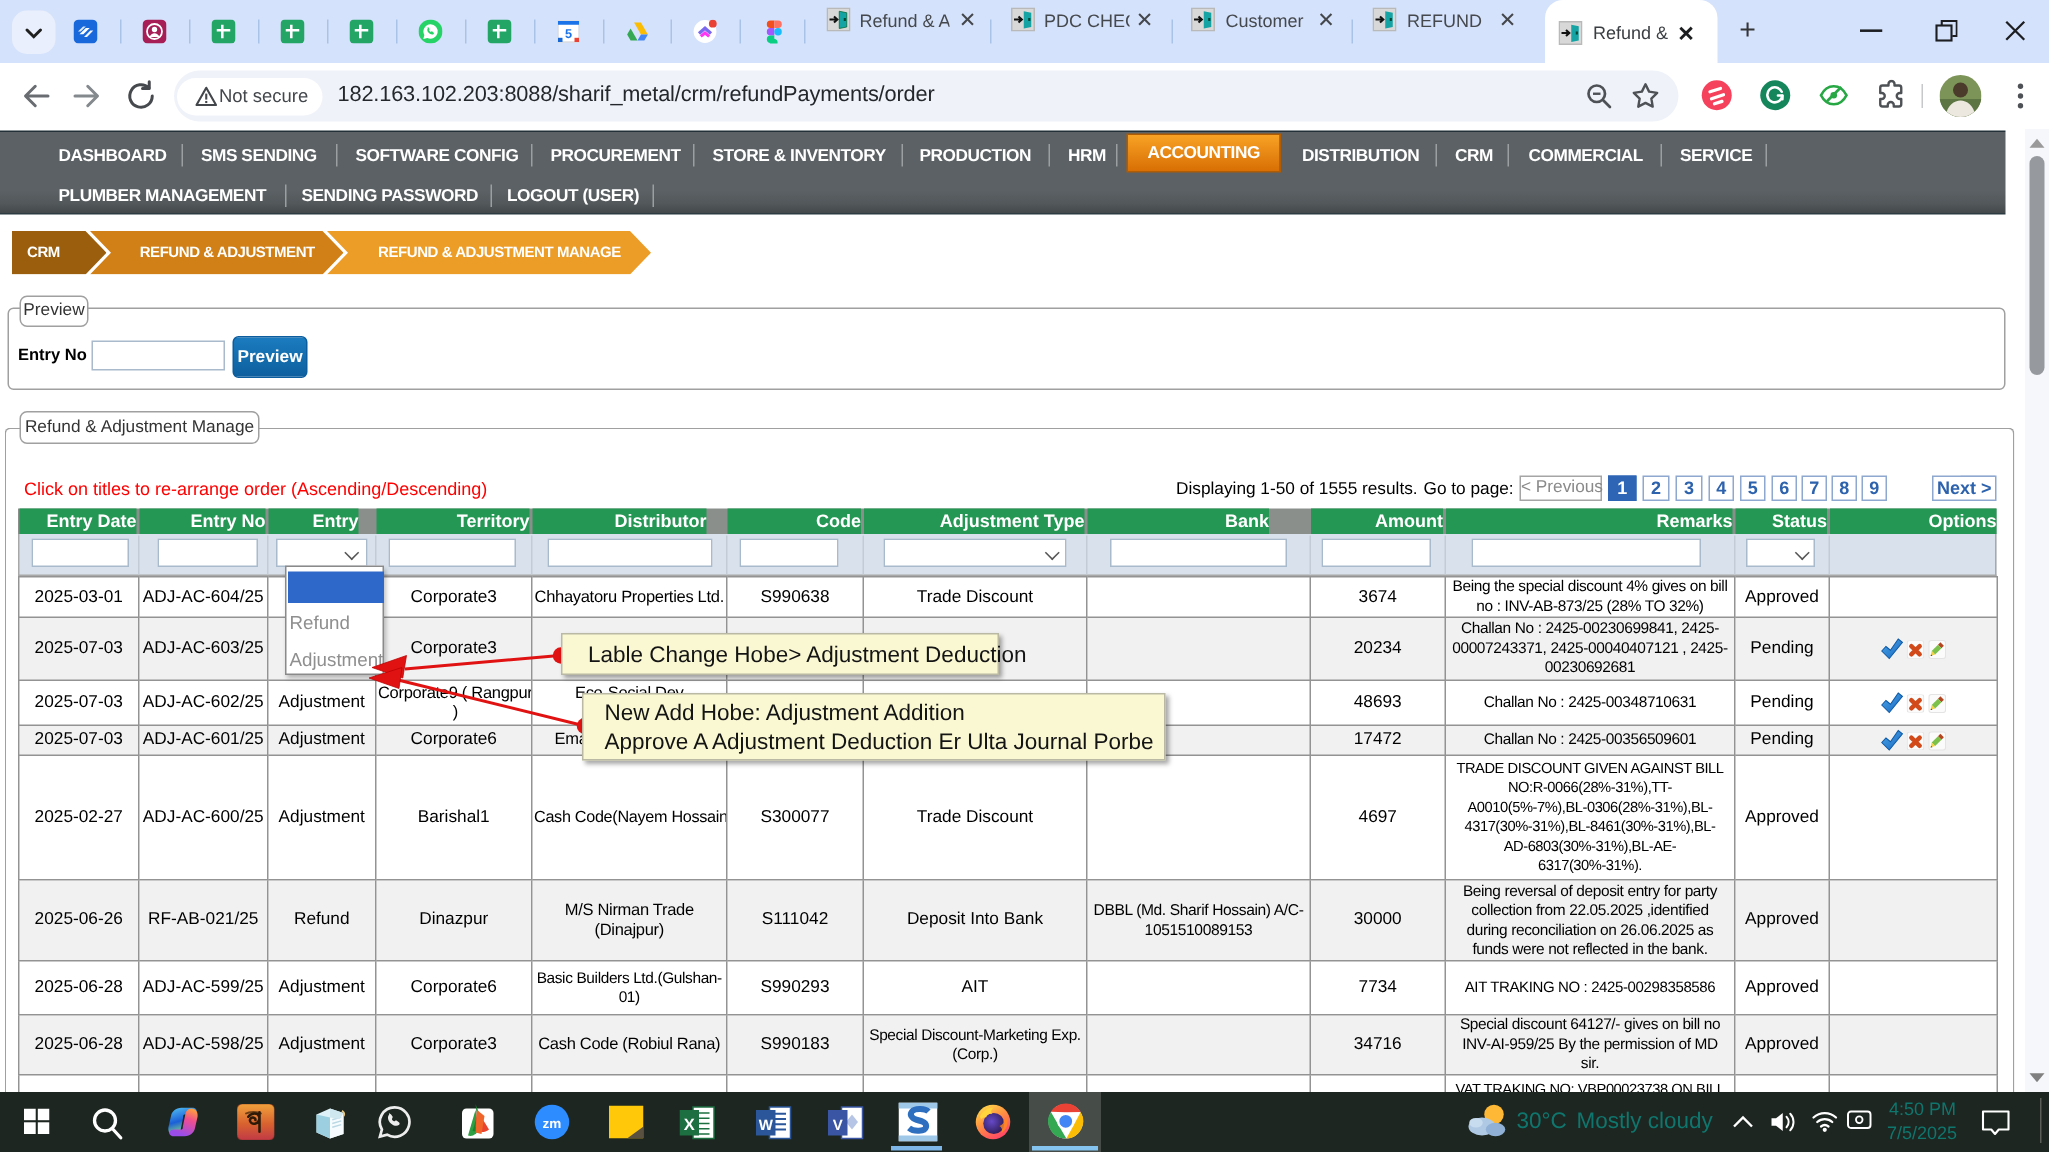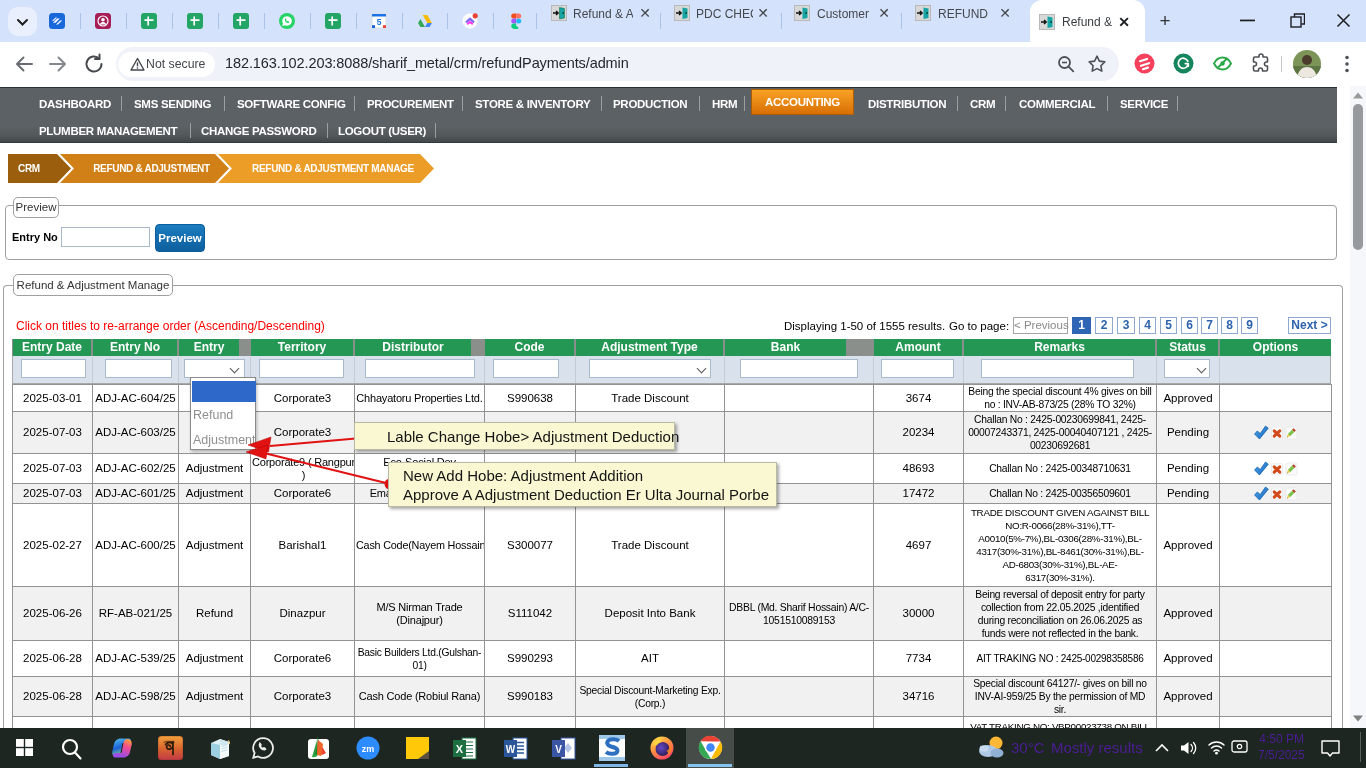--- a/index.html
+++ b/index.html
@@ -32,39 +32,39 @@
 
 .fs{position:absolute;border:1px solid #a0a0a0;border-radius:4px;background:#fff}
 .legend{position:absolute;border:1px solid #a0a0a0;border-radius:5px;background:#fff;color:#333;text-align:center}
 
 .inp{position:absolute;background:#fff;border:1px solid #a8bacc}
 .btnprev{position:absolute;left:155px;top:224px;width:50px;height:28px;background:linear-gradient(#1a7cbf,#0e5f9e);border:1px solid #0b5d9e;border-radius:4px;color:#fff;font-weight:bold;font-size:11.5px;text-align:center;line-height:26px}
 
 .pg{position:absolute;top:317px;height:17px;border:1px solid #8ea8cf;background:#fff;color:#2d62ad;font-weight:bold;font-size:12px;text-align:center;line-height:15px}
 
 #tbl{position:absolute;left:12px;top:339px;width:1319px}
-.hcell{position:absolute;top:0;height:17px;background:#259754;color:#fff;font-weight:bold;font-size:12px;text-align:center;line-height:17px}
+.hcell{position:absolute;top:0;height:17px;background:#259754;color:#fff;font-weight:bold;font-size:12px;text-align:right;line-height:17px}
 #frow{position:absolute;left:0;top:17px;width:1319px;height:28px;background:#d9e2ec;border:1px solid #a8a8a8;border-top:none}
 table.grid{border-collapse:collapse;table-layout:fixed;width:1319px}
 table.grid td{border:1px solid #939393;font-size:11.5px;color:#000;text-align:center;vertical-align:middle;padding:0 1px;line-height:13px;overflow:hidden}
 table.grid td span{white-space:nowrap;display:inline-block;font-size:11px;letter-spacing:-0.2px}
 table.grid td span.rm{font-size:10.3px;letter-spacing:-0.25px;white-space:nowrap}
 .sel{background:#fff;border:1px solid #a8bacc;position:absolute}
 .chev{position:absolute;width:8px;height:8px}
 .chev:before{content:"";position:absolute;left:0;top:0;width:6px;height:6px;border-right:1.6px solid #555;border-bottom:1.6px solid #555;transform:rotate(45deg)}
 
 .callout{position:absolute;background:#faf8d2;border:1px solid #b9b9a4;box-shadow:2px 2px 3px rgba(0,0,0,0.35);color:#141414;font-size:15px;white-space:nowrap}
 tr.alt td{background:#f1f1f1}
 td.opt svg{vertical-align:middle;margin:0 1px}
 
 #sbtrack{position:absolute;left:1350px;top:86px;width:16px;height:642px;background:#f5f7fa}
 #sbthumb{position:absolute;left:1353px;top:104px;width:10px;height:146px;border-radius:5px;background:#96999e}
 
 #taskbar{position:absolute;left:0;top:728px;width:1366px;height:40px;background:#1d2620}
-.tbtxt{color:#4c1d95;position:absolute}
+.tbtxt{color:#0f766e;position:absolute}
 </style>
 </head>
 <body>
 
 <div id="tabbar"></div>
 <div class="chevbtn"><svg width="29" height="29" viewBox="0 0 29 29">
       <path d="M10 13l4.5 4.5L19 13" stroke="#1f1f1f" stroke-width="2" fill="none" stroke-linecap="round"></path>
     </svg></div>
 <div id="pins">
 
@@ -218,21 +218,21 @@
 <svg class="abs" style="left:1336px;top:13px" width="15" height="15" viewBox="0 0 15 15">
       <path d="M1.5 1.5l12 12M13.5 1.5l-12 12" stroke="#1c1e21" stroke-width="1.5"></path>
     </svg>
 </div>
 
 <div id="toolbar"></div>
 <div id="omnibox"></div>
 <div id="chip">
     <span>Not secure</span>
   </div>
-<div id="url">182.163.102.203:8088/sharif_metal/crm/refundPayments/admin</div>
+<div id="url">182.163.102.203:8088/sharif_metal/crm/refundPayments/order</div>
 <div id="tbicons">
 
 <svg class="abs" style="left:13px;top:53px" width="22" height="22" viewBox="0 0 22 22">
       <path d="M19 11H4.5M10.5 4.5L4 11l6.5 6.5" stroke="#696D72" stroke-width="2" fill="none" stroke-linecap="round" stroke-linejoin="round"></path>
     </svg>
 
 <svg class="abs" style="left:47px;top:53px" width="22" height="22" viewBox="0 0 22 22">
       <path d="M3 11h14.5M11.5 4.5L18 11l-6.5 6.5" stroke="#84898E" stroke-width="2" fill="none" stroke-linecap="round" stroke-linejoin="round"></path>
     </svg>
 
@@ -322,21 +322,21 @@
 <div class="nav1" style="left:868px">DISTRIBUTION</div>
     <div class="nsep" style="left:957px;top:96px"></div>
 <div class="nav1" style="left:970px">CRM</div>
     <div class="nsep" style="left:1005px;top:96px"></div>
 <div class="nav1" style="left:1019px">COMMERCIAL</div>
     <div class="nsep" style="left:1107px;top:96px"></div>
 <div class="nav1" style="left:1120px">SERVICE</div>
     <div class="nsep" style="left:1177px;top:96px"></div>
 <div class="nav2" style="left:39px">PLUMBER MANAGEMENT</div>
     <div class="nsep" style="left:190px;top:123px"></div>
-<div class="nav2" style="left:201px">CHANGE PASSWORD</div>
+<div class="nav2" style="left:201px">SENDING PASSWORD</div>
     <div class="nsep" style="left:327px;top:123px"></div>
 <div class="nav2" style="left:338px">LOGOUT (USER)</div>
     <div class="nsep" style="left:435px;top:123px"></div>
 </div>
 
 <div id="breadcrumb">
 <div class="bc" style="left:8px;width:63px;background:#9a5e0d;clip-path:polygon(0 0,49px 0,100% 50%,49px 100%,0 100%);padding-left:10px">CRM</div>
 <div class="bc" style="left:60px;width:169px;background:#d08016;clip-path:polygon(0 0,155px 0,100% 50%,155px 100%,0 100%,14px 50%);text-align:center;padding-left:14px">REFUND &amp; ADJUSTMENT</div>
 <div class="bc" style="left:218px;width:216px;background:#eb9d28;clip-path:polygon(0 0,202px 0,100% 50%,202px 100%,0 100%,14px 50%);text-align:center;padding-left:14px">REFUND &amp; ADJUSTMENT MANAGE</div>
 </div>
@@ -555,21 +555,21 @@
           <td>S111042</td>
           <td>Deposit Into Bank</td>
           <td><span class="rm" style="font-size:10.4px">DBBL (Md. Sharif Hossain) A/C-<br>1051510089153</span></td>
           <td>30000</td>
           <td><span class="rm">Being reversal of deposit entry for party<br>collection from 22.05.2025 ,identified<br>during reconciliation on 26.06.2025 as<br>funds were not reflected in the bank.</span></td>
           <td>Approved</td>
           <td></td>
         </tr>
 <tr style="height:36px">
           <td>2025-06-28</td>
-          <td>ADJ-AC-539/25</td>
+          <td>ADJ-AC-599/25</td>
           <td>Adjustment</td>
           <td>Corporate6</td>
           <td><span class="rm">Basic Builders Ltd.(Gulshan-<br>01)</span></td>
           <td>S990293</td>
           <td>AIT</td>
           <td></td>
           <td>7734</td>
           <td><span class="rm" style="font-size:10px">AIT TRAKING NO : 2425-00298358586</span></td>
           <td>Approved</td>
           <td></td>
@@ -616,21 +616,21 @@
 
 <svg class="abs" style="left:0;top:0" width="1366" height="768" viewBox="0 0 1366 768" pointer-events="none">
 <line x1="270" y1="446" x2="373" y2="437" stroke="#e01212" stroke-width="2"></line>
 <line x1="264" y1="453" x2="390" y2="484" stroke="#e01212" stroke-width="2"></line>
 <path d="M248 445l23-8-2.5 15z" fill="#e01212" stroke="#b00" stroke-width="0.5"></path>
 <path d="M246 452l22-7-2 14z" fill="#e01212" stroke="#b00" stroke-width="0.5"></path>
 <circle cx="374" cy="437" r="5.5" fill="#e01212"></circle>
 <circle cx="390" cy="484" r="5.5" fill="#e01212"></circle>
 </svg>
 
-<div class="callout" style="left:354px;top:422px;width:321px;height:28px;line-height:27px;padding-left:32px">Lable Change Hobe&gt; Adjustment Deduction</div>
+<div class="callout" style="left:374px;top:422px;width:292px;height:28px;line-height:27px;padding-left:17px">Lable Change Hobe&gt; Adjustment Deduction</div>
 
 <div class="callout" style="left:388px;top:462px;width:389px;height:45px;line-height:19px;padding:3px 0 0 14px">New Add Hobe: Adjustment Addition<br>Approve A Adjustment Deduction Er Ulta Journal Porbe</div>
 </div>
 
 <div id="sbtrack"></div>
 <div id="sbthumb"></div>
 <svg class="abs" style="left:1350px;top:90px" width="16" height="12">
     <path d="M8 2.5l5 6H3z" fill="#9a9a9a"></path>
   </svg>
 <svg class="abs" style="left:1350px;top:713px" width="16" height="12">
@@ -782,21 +782,21 @@
     </svg>
 <div class="abs" style="left:688px;top:764px;width:44px;height:3px;background:#85c4f0"></div>
 
 <svg class="abs" style="left:976px;top:734px" width="30" height="27" viewBox="0 0 30 27">
       <circle cx="20" cy="9" r="6.5" fill="#FFB835"></circle>
       <ellipse cx="12" cy="17" rx="9" ry="6" fill="#AFC9E4"></ellipse>
       <ellipse cx="21" cy="19" rx="6.5" ry="4.5" fill="#90B1D5"></ellipse>
       <ellipse cx="8" cy="14.5" rx="4.5" ry="3.2" fill="#C8DCF0"></ellipse>
     </svg>
 <div class="tbtxt" style="left:1011px;top:739px;font-size:15px">30°C</div>
-<div class="tbtxt" style="left:1051px;top:739px;font-size:15px">Mostly results</div>
+<div class="tbtxt" style="left:1051px;top:739px;font-size:15px">Mostly cloudy</div>
 
 <svg class="abs" style="left:1154px;top:742px" width="16" height="12" viewBox="0 0 16 12">
       <path d="M2 9l6-6 6 6" stroke="#fff" stroke-width="1.6" fill="none"></path>
     </svg>
 <svg class="abs" style="left:1180px;top:740px" width="18" height="16" viewBox="0 0 18 16">
       <path d="M1 5.5h3L8.5 2v12L4 10.5H1z" fill="#fff"></path>
       <path d="M11 4.5a5 5 0 010 7M13.5 2.5a8 8 0 010 11" stroke="#fff" stroke-width="1.3" fill="none" stroke-linecap="round"></path>
     </svg>
 <svg class="abs" style="left:1207px;top:740px" width="19" height="15" viewBox="0 0 19 15">
       <path d="M2 5a11 11 0 0115 0M4.5 8a7.5 7.5 0 0110 0M7 11a4 4 0 015 0" stroke="#fff" stroke-width="1.5" fill="none" stroke-linecap="round"></path>

